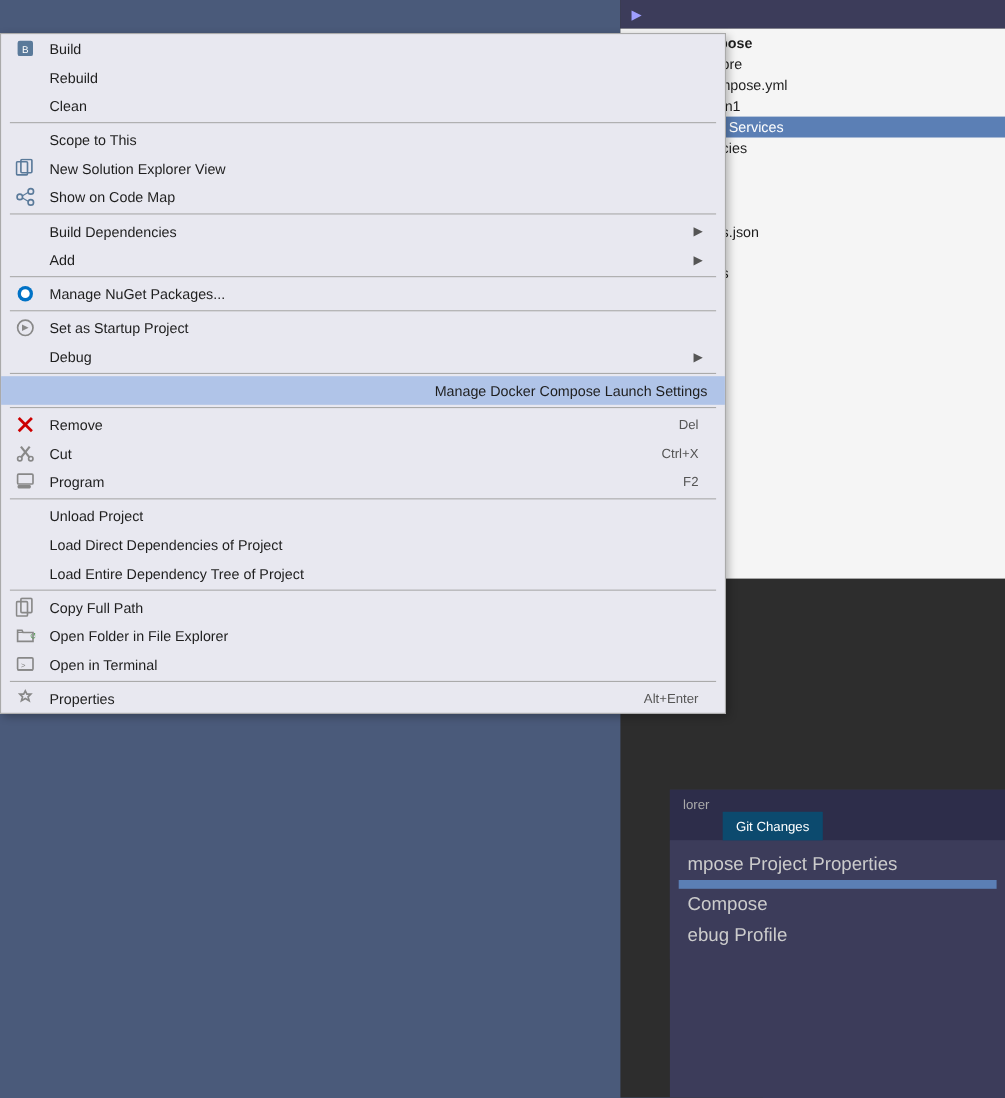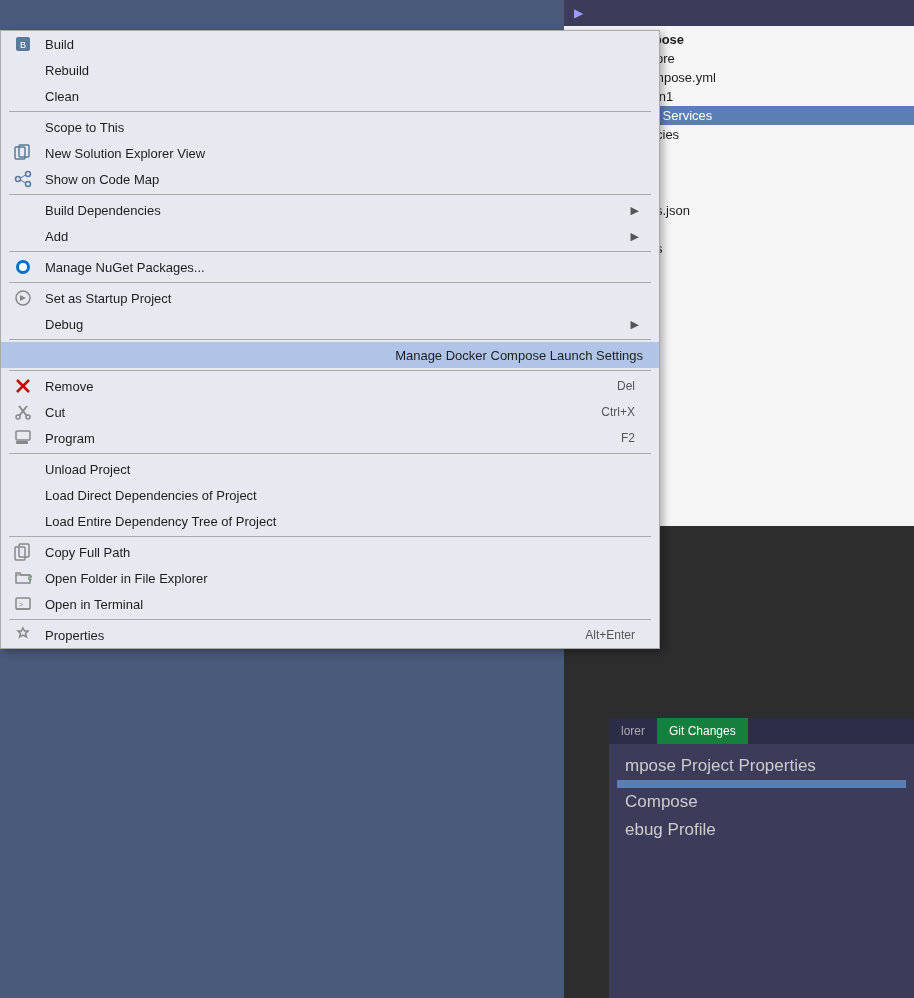--- a/index.html
+++ b/index.html
@@ -77,22 +77,23 @@
     }
 
     .bottom-tab {
       padding: 6px 12px;
       color: #aaa;
       font-size: 12px;
       cursor: pointer;
     }
 
     .bottom-tab.active {
-      background: #15803d;
+      background: #0c4a6e;
       color: white;
+      margin-top: 20px;
     }
 
     .bottom-content {
       background: #3c3c5a;
       padding: 8px;
       color: #ccc;
       font-size: 12px;
     }
 
     .bottom-row {

